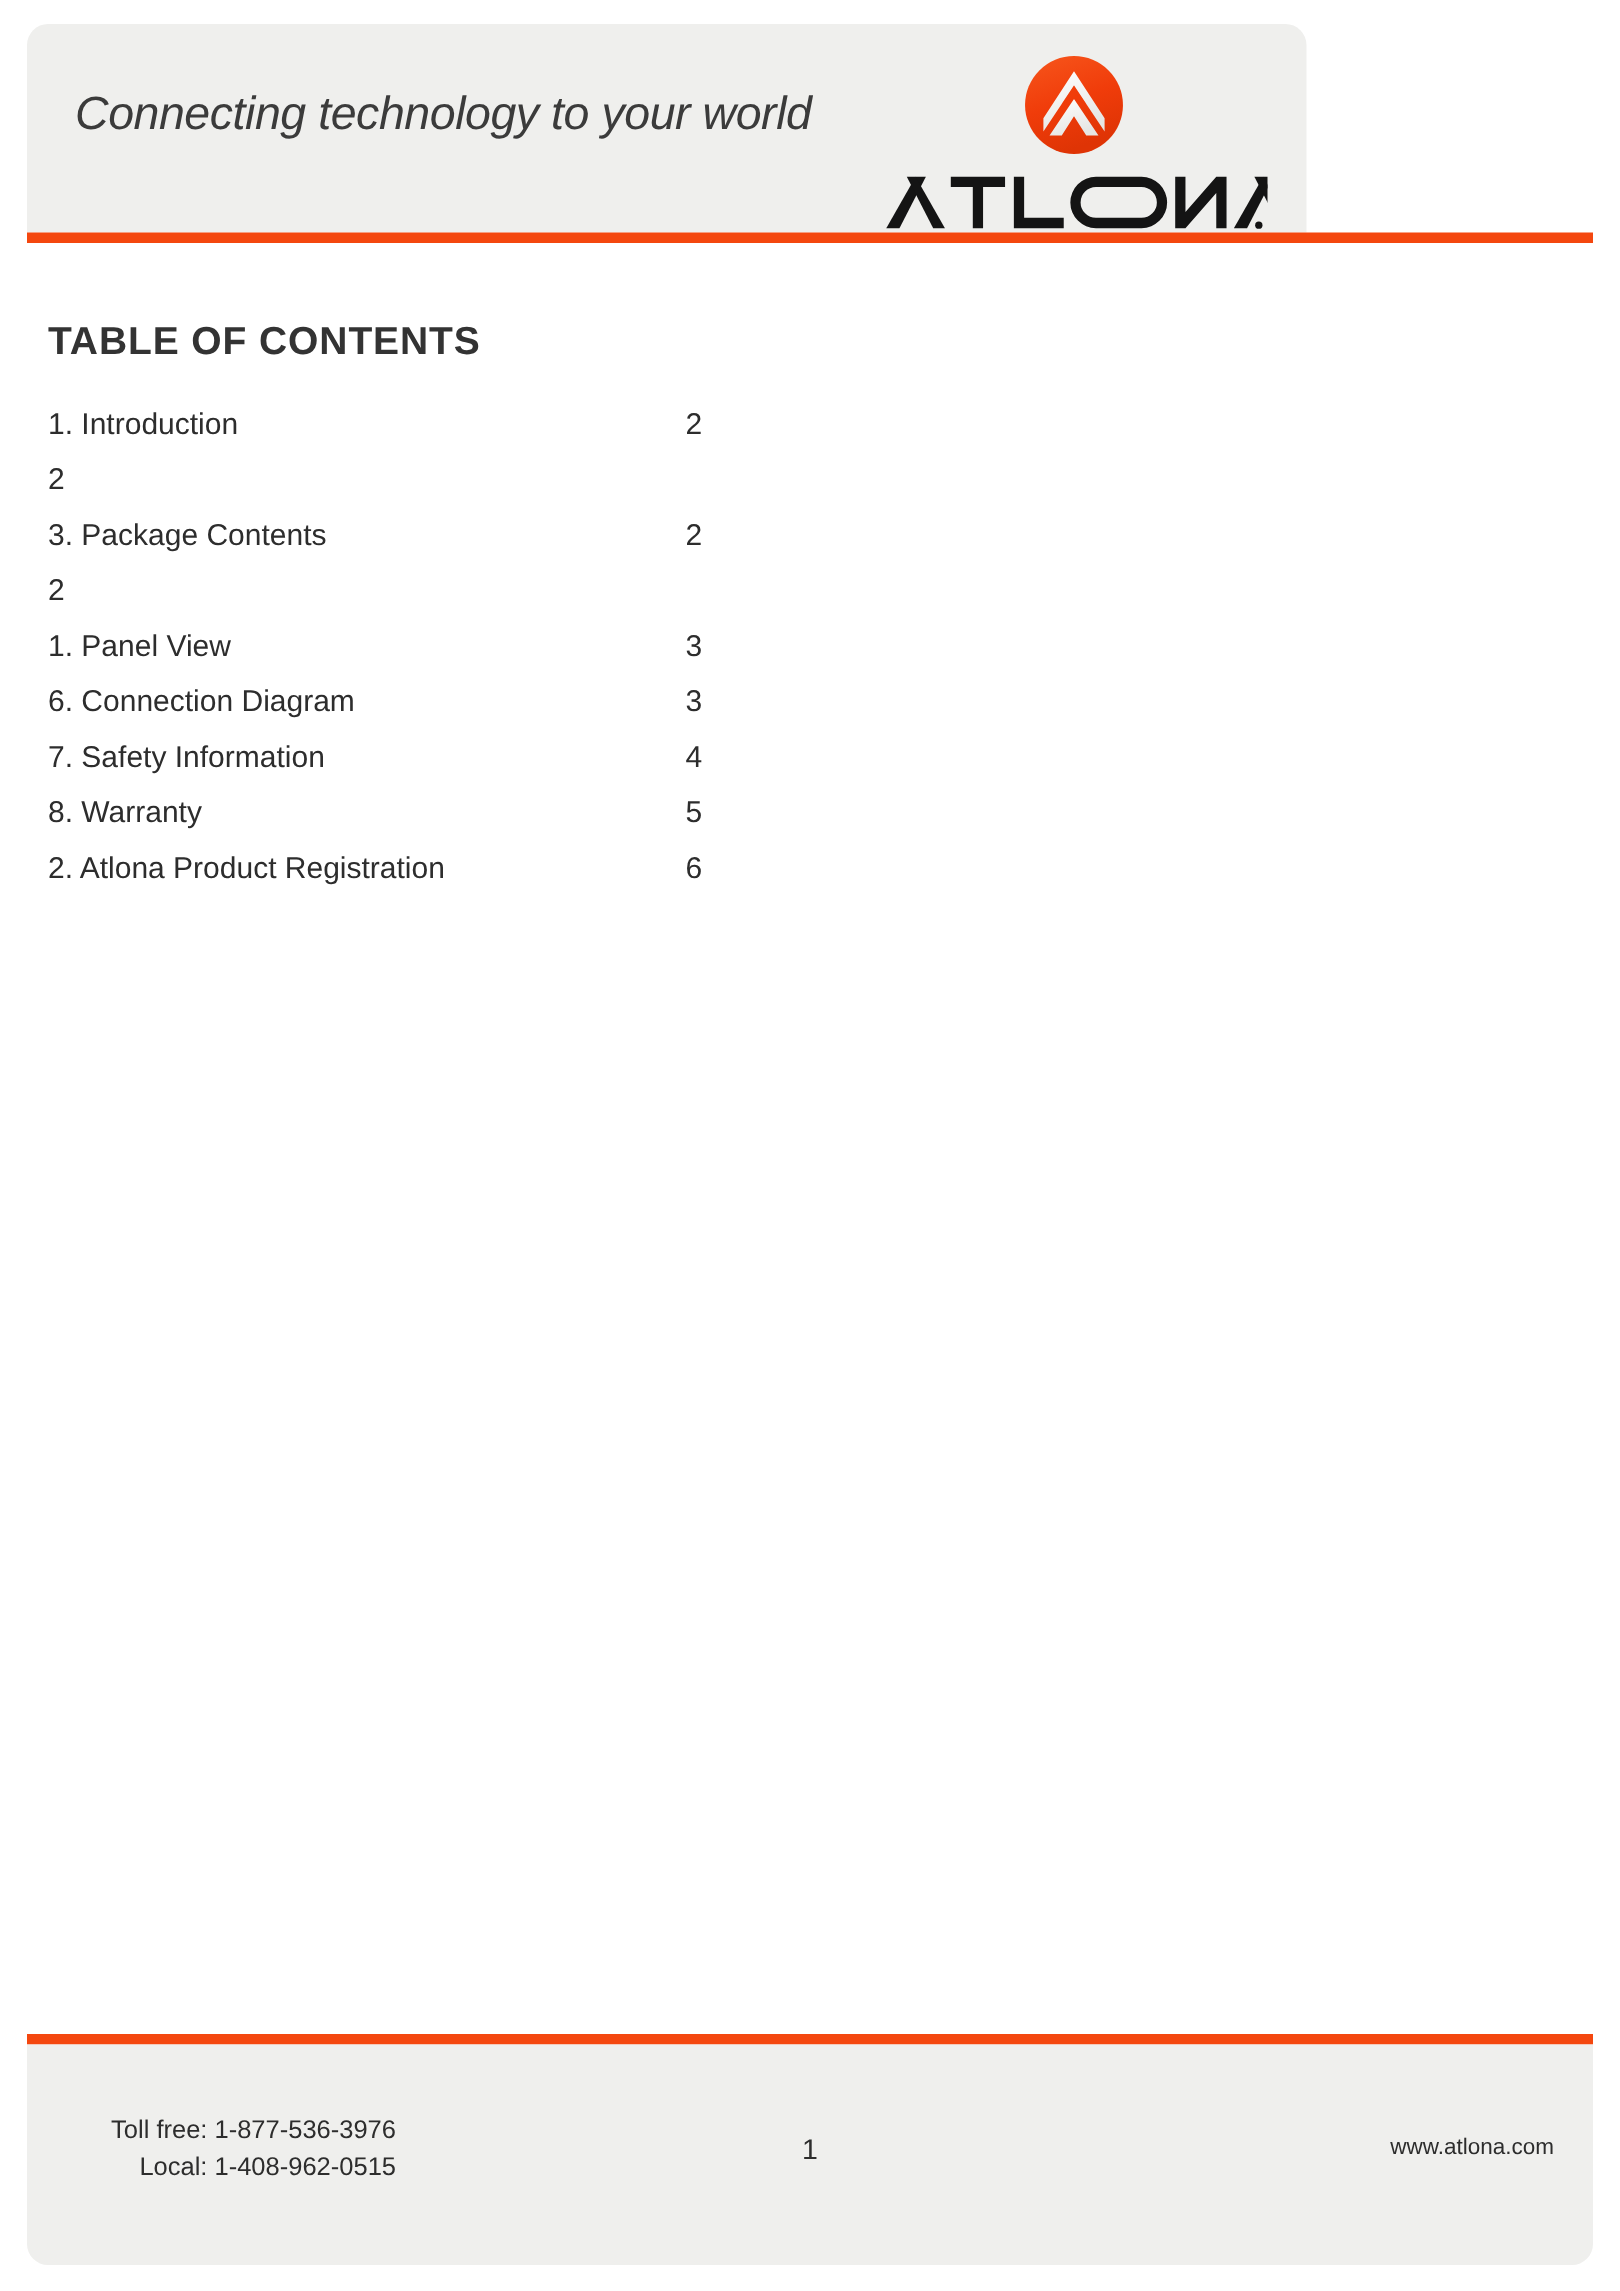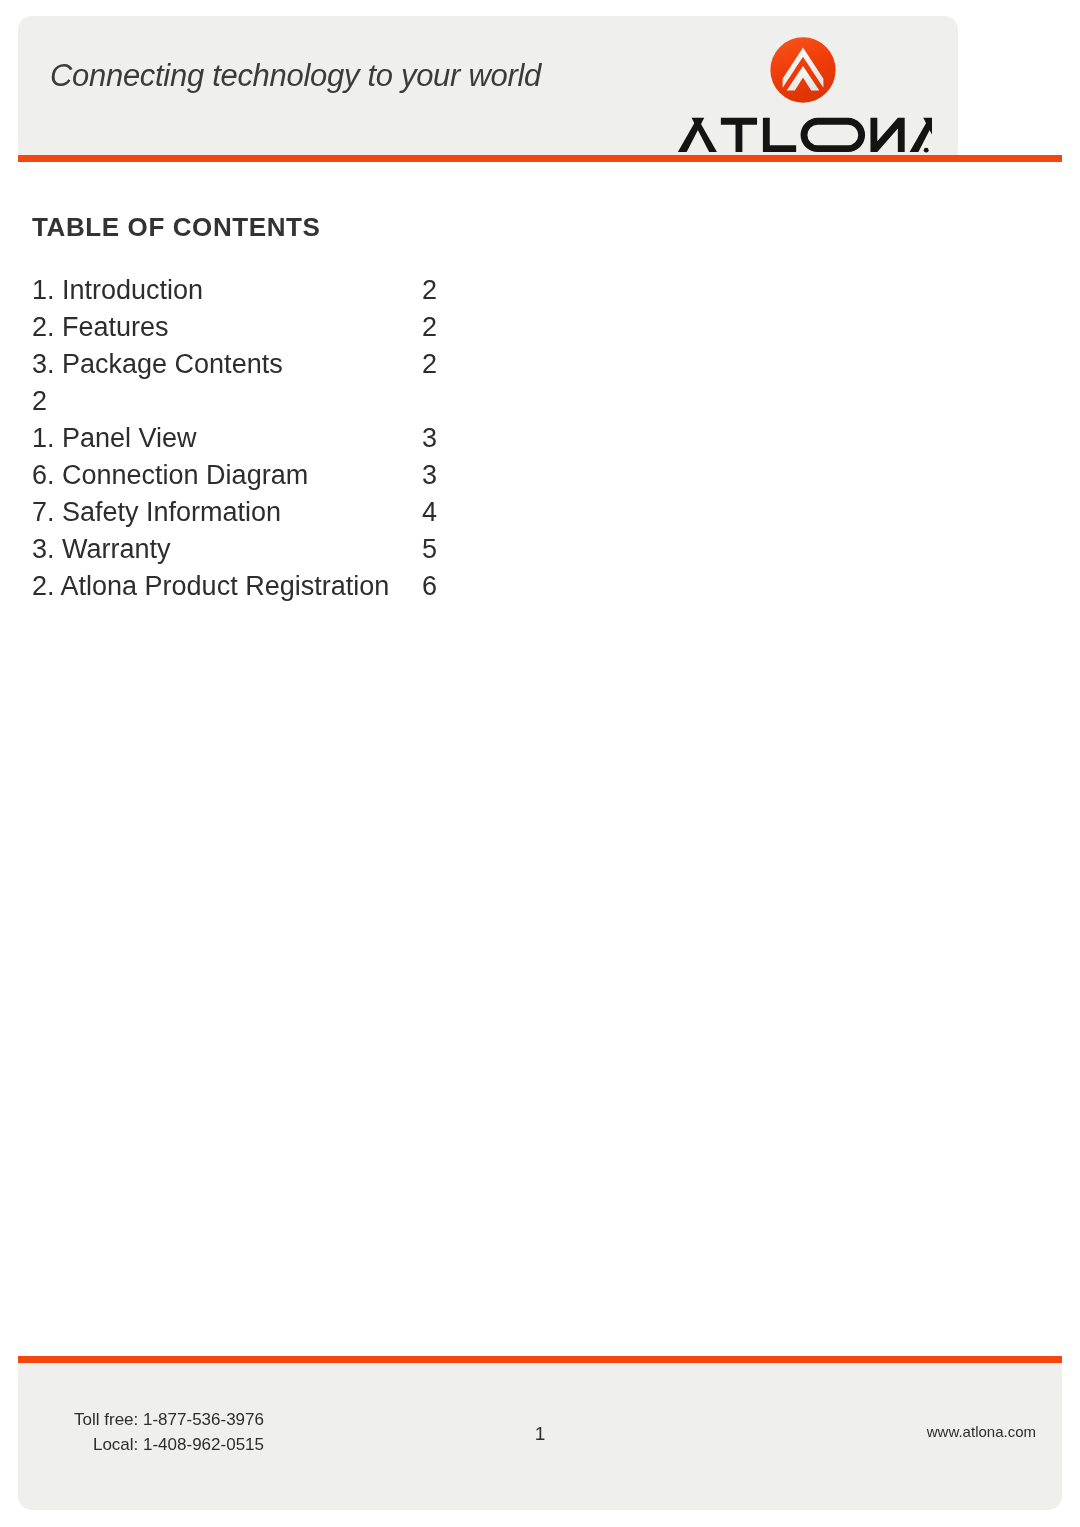--- a/index.html
+++ b/index.html
@@ -13,21 +13,21 @@
     position: relative;
     font-family: "Liberation Sans", sans-serif;
     overflow: hidden;
   }
 
   
   #header-band {
     position: absolute;
     left: 18px;
     top: 16px;
-    width: 940px;
+    width: 853px;
     height: 139px;
     background: #efefed;
     border-top-left-radius: 14px;
     border-top-right-radius: 14px;
   }
   #header-tagline {
     position: absolute;
     left: 32px;
     top: 42px;
     font-size: 31px;
@@ -87,25 +87,26 @@
     letter-spacing: 0.6px;
   }
   #toc-list {
     position: absolute;
     left: 32px;
     top: 110px;
     width: 460px;
   }
   .toc-row {
     display: flex;
-    align-items: center;
+    align-items: flex-start;
     height: 37px;
-    font-size: 27px;
+    font-size: 20px;
     color: #2d2d2d;
     font-weight: 400;
+    gap: 35px;
   }
   .toc-label {
     width: 390px;
     white-space: nowrap;
   }
   .toc-page {
     width: 30px;
     text-align: left;
   }
 
@@ -214,21 +215,20 @@
   <div id="toc-heading">TABLE OF CONTENTS</div>
 
   <div id="toc-list">
 
     <div class="toc-row">
       <span class="toc-label">1. Introduction</span>
       <span class="toc-page">2</span>
     </div>
 
     <div class="toc-row">
-      <span class="toc-label">2. Features</span>
       <span class="toc-page">2</span>
     </div>
 
     <div class="toc-row">
       <span class="toc-label">3. Package Contents</span>
       <span class="toc-page">2</span>
     </div>
 
     <div class="toc-row">
       <span class="toc-page">2</span>
@@ -243,21 +243,21 @@
       <span class="toc-label">6. Connection Diagram</span>
       <span class="toc-page">3</span>
     </div>
 
     <div class="toc-row">
       <span class="toc-label">7. Safety Information</span>
       <span class="toc-page">4</span>
     </div>
 
     <div class="toc-row">
-      <span class="toc-label">3. Warranty</span>
+      <span class="toc-label">8. Warranty</span>
       <span class="toc-page">5</span>
     </div>
 
     <div class="toc-row">
       <span class="toc-label">2. Atlona Product Registration</span>
       <span class="toc-page">6</span>
     </div>
 
   </div>
 </div>

